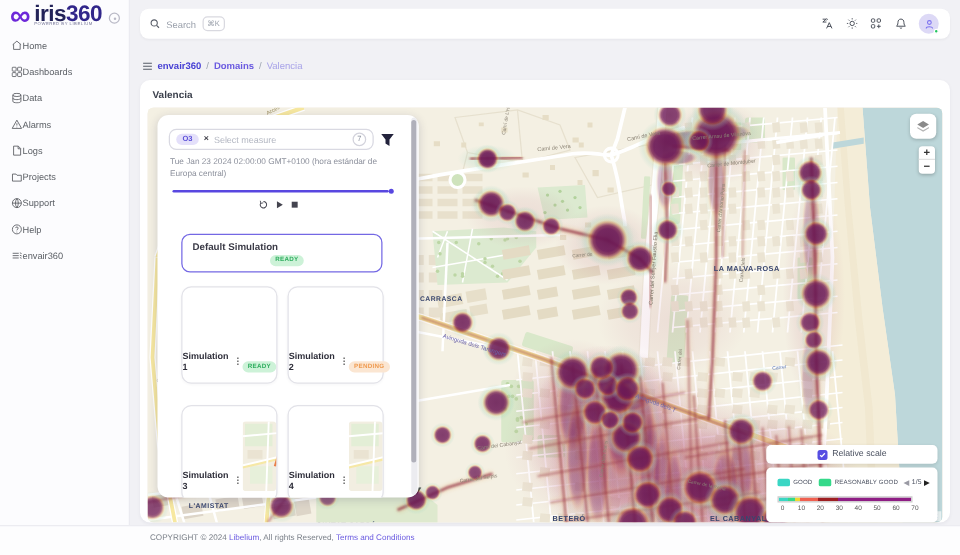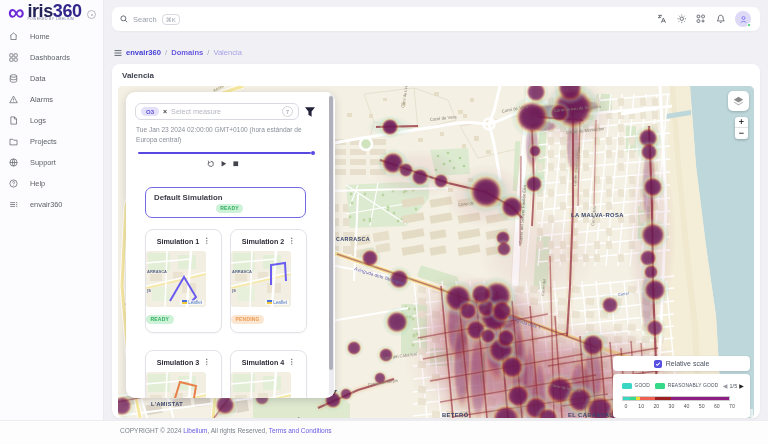--- a/index.html
+++ b/index.html
@@ -7,21 +7,21 @@
 .sidebar { position:absolute; left:0; top:0; width:104px; height:420px;
   background:#fcfcfe; border-right:1px solid #ebebf1; z-index:5; }
 .logo { display:flex; align-items:flex-start; padding:6px 6px 4px 8px; }
 .logo .inf { font-size:23px; font-weight:800; color:#6d28d9; line-height:14px; letter-spacing:-2px; margin-top:-1px; }
 .brand { margin-left:5px; }
 .brand .t1 { font-size:18px; font-weight:800; color:#232358; letter-spacing:-.4px; line-height:11px; }
 .brand .t2 { font-size:3.4px; color:#7a7a9a; letter-spacing:.4px; }
 .toggle { position:absolute; right:7px; top:10px; width:9px; height:9px; border:1px solid #b9b9c6; border-radius:50%; }
 .toggle:after { content:""; position:absolute; left:2.5px; top:2.5px; width:2px; height:2px; background:#b9b9c6; border-radius:50%; }
 .nav { margin-top:1px; }
-.nitem { display:flex; align-items:center; gap:12px; padding:0 0 0 9px; height:21px; color:#5c6066; font-size:7.4px; }
+.nitem { display:flex; align-items:center; gap:0; padding:0 0 0 9px; height:21px; color:#5c6066; font-size:7.4px; }
 .nico { width:9px; height:9px; color:#55585e; flex:none; }
 .main { position:absolute; left:104px; top:0; width:664px; height:444px; }
 .topbar { position:absolute; left:8px; top:7px; width:648px; height:24px; background:#fff; border-radius:7px;
   box-shadow:0 1px 2px rgba(30,30,60,.05); display:flex; align-items:center; }
 .search { display:flex; align-items:center; gap:5px; padding-left:8px; flex:1; }
 .search .mag { width:8px; height:8px; }
 .search .stxt { font-size:7.5px; color:#9aa0ab; }
 .kbd { font-size:6px; color:#9aa0ab; border:1px solid #d9d9e0; border-radius:4px; padding:1px 3px; }
 .ticons { display:flex; align-items:center; gap:10px; padding-right:9px; }
 .ticons svg { width:9.5px; height:9.5px; }
@@ -55,21 +55,21 @@
 .slider { margin:7px 24px 0 12px; height:2px; background:#5847e0; border-radius:2px; position:relative; }
 .slider .dot { position:absolute; right:-4px; top:-1px; width:4px; height:4px; border-radius:50%; background:#5847e0; }
 .pctrl { display:flex; justify-content:center; align-items:center; gap:5px; margin-top:6px; margin-right:14px; }
 .pctrl svg { width:7.5px; height:7.5px; }
 .defcard { margin:19px 29px 0 19px; border:1.3px solid #7468e4; border-radius:7px; padding:5px 0 4px 8px; }
 .defcard .dtitle { font-size:7.8px; font-weight:600; color:#3c3c48; }
 .defcard .dpill { margin:2px auto 0; display:table; }
 .spill,.defcard .dpill { font-size:5px; font-weight:700; border-radius:6px; padding:1.5px 4.5px; text-align:center; letter-spacing:.2px; }
 .sgrid { display:grid; grid-template-columns:77px 77px; gap:17px 8px; margin:11px 0 0 19px; }
 .scard { width:77px; background:#fff; border:1px solid #e2e2e8; border-radius:8px; padding:7px 0 8px 0;
-  display:flex; flex-direction:column; align-items:flex-start; box-shadow:0 1px 2px rgba(40,40,80,.04); }
+  display:flex; align-items:flex-end; box-shadow:0 1px 2px rgba(40,40,80,.04); }
 .srow { width:100%; display:flex; align-items:center; justify-content:center; gap:4px; }
 .stitle { font-size:7.2px; font-weight:700; color:#2e2e3a; }
 .kebab { font-size:7px; color:#555; font-weight:700; }
 .smap { position:relative; width:60px; height:56px; margin-top:5px; border-radius:3px; overflow:hidden; }
 .spill { margin-top:8px; }
 .layers { position:absolute; right:5px; top:5px; width:21px; height:20px; background:#fff; border-radius:5px;
   box-shadow:0 1px 3px rgba(0,0,0,.2); display:flex; align-items:center; justify-content:center; }
 .zoomc { position:absolute; right:6px; top:31px; width:13px; background:#fff; border-radius:3px;
   box-shadow:0 1px 3px rgba(0,0,0,.25); text-align:center; font-weight:700; color:#333; }
 .zoomc div { height:11px; line-height:11px; font-size:9px; }

